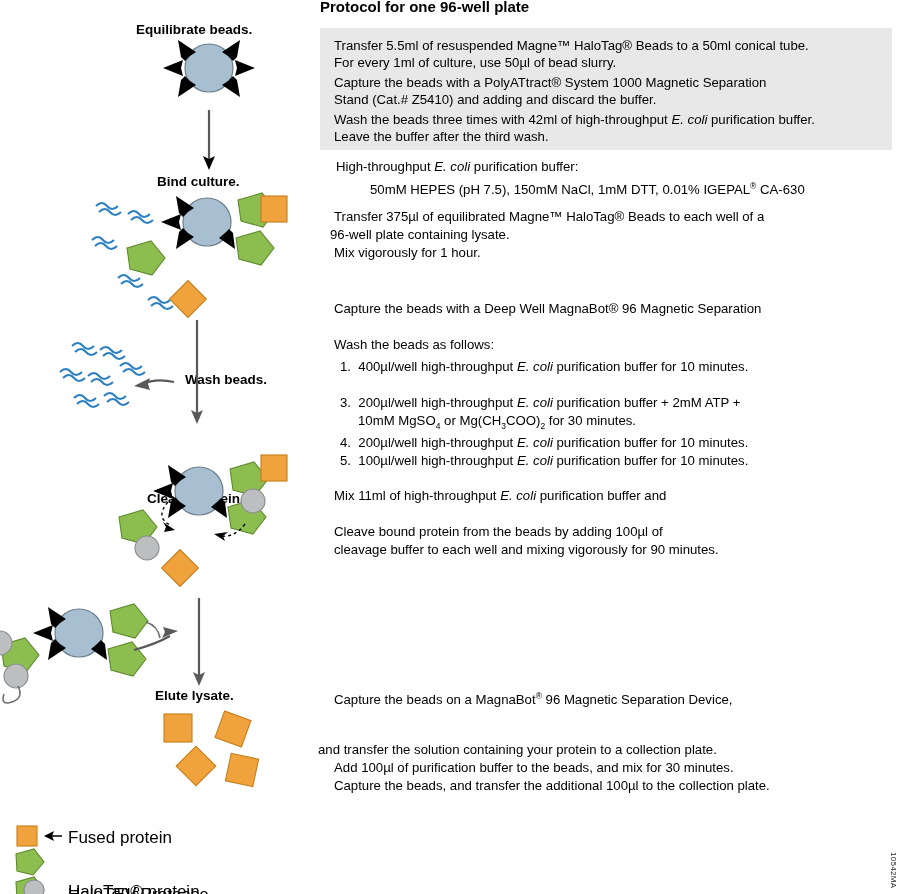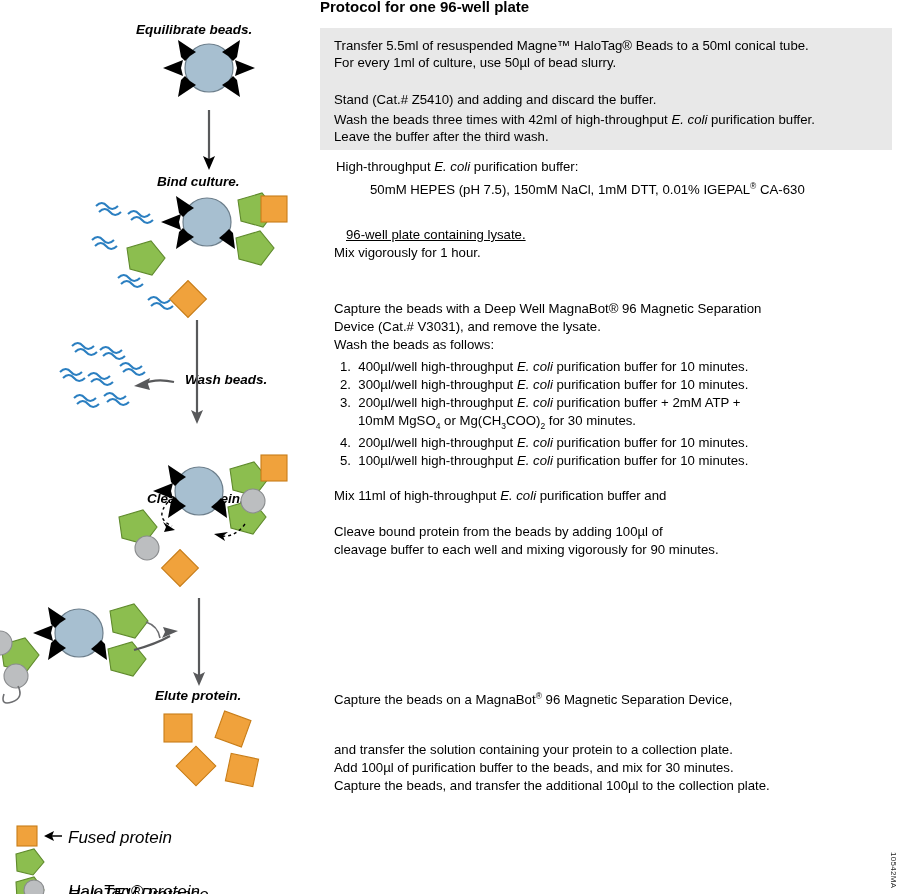--- a/index.html
+++ b/index.html
@@ -11,21 +11,21 @@
     height: 894px;
     position: relative;
     background: #ffffff;
     font-family: "Liberation Sans", sans-serif;
     color: #000000;
     overflow: hidden;
   }
   .panel-left {
     position: absolute;
     left: 0; top: 0;
-    width: 310px; height: 894px; font-style: italic;
+    width: 310px; height: 894px;
   }
   .panel-right {
     position: absolute;
     left: 310px; top: 0;
     width: 590px; height: 894px;
   }
   .stage-label {
     position: absolute;
     font-weight: bold;
     font-size: 13.5px;
@@ -84,21 +84,21 @@
 <div class="panel-left">
 
   <div class="stage-label" style="left:136px; top:22px;">Equilibrate beads.</div>
 
   <div class="stage-label" style="left:157px; top:174px;">Bind culture.</div>
 
   <div class="stage-label" style="left:185px; top:372px;">Wash beads.</div>
 
   <div class="stage-label" style="left:147px; top:443px;margin-top:48px;">Cleave protein.</div>
 
-  <div class="stage-label" style="left:155px; top:688px;">Elute protein.</div>
+  <div class="stage-label" style="left:155px; top:688px;">Elute lysate.</div>
 
   <svg width="310" height="820" style="position:absolute; left:0; top:0;">
 
     <g>
       <circle class="bead" cx="209" cy="68" r="24"></circle>
 
       <g class="blackarrow">
 
         <polygon points="178,40 196,52 190,56 185,61 181,57"></polygon>
 
@@ -240,46 +240,44 @@
 </div>
 
 <div class="panel-right">
 
   <div class="protocol-title">Protocol for one 96-well plate</div>
 
   <div class="grey-box"></div>
 
   <div class="txt" style="left:24px; top:37px;">Transfer 5.5ml of resuspended Magne™ HaloTag® Beads to a 50ml conical tube.</div>
   <div class="txt" style="left:24px; top:54px;">For every 1ml of culture, use 50µl of bead slurry.</div>
+  <div class="txt" style="left:24px; top:74px;">Capture the beads with a PolyATtract® System 1000 Magnetic Separation</div>
   <div class="txt" style="left:24px; top:91px;">Stand (Cat.# Z5410) and adding and discard the buffer.</div>
   <div class="txt" style="left:24px; top:111px;text-align:center;">
     Wash the beads three times with 42ml of high-throughput <span class="ital">E. coli</span> purification buffer.
   </div>
   <div class="txt" style="left:24px; top:128px;">Leave the buffer after the third wash.</div>
 
   <div class="txt" style="left:26px; top:158px;">
     High-throughput <span class="ital">E. coli</span> purification buffer:
   </div>
   <div class="txt" style="left:60px; top:181px;">
     50mM HEPES (pH 7.5), 150mM NaCl, 1mM DTT, 0.01% IGEPAL<sup>®</sup> CA-630
   </div>
 
-  <div class="txt" style="left:36px; top:226px;text-decoration:underline;">96-well plate containing lysate.</div>
+  <div class="txt" style="left:24px; top:208px;">Transfer 375µl of equilibrated Magne™ HaloTag® Beads to each well of a</div>
+  <div class="txt" style="left:20px; top:226px;">96-well plate containing lysate.</div>
   <div class="txt" style="left:24px; top:244px;">Mix vigorously for 1 hour.</div>
 
   <div class="txt" style="left:24px; top:300px;">Capture the beads with a Deep Well MagnaBot® 96 Magnetic Separation</div>
-  <div class="txt" style="left:24px; top:318px;">Device (Cat.# V3031), and remove the lysate.</div>
   <div class="txt" style="left:24px; top:336px;">Wash the beads as follows:</div>
 
   <div class="txt" style="left:30px; top:358px;">
     1.&nbsp; 400µl/well high-throughput <span class="ital">E. coli</span> purification buffer for 10 minutes.
   </div>
-  <div class="txt" style="left:30px; top:376px;">
-    2.&nbsp; 300µl/well high-throughput <span class="ital">E. coli</span> purification buffer for 10 minutes.
-  </div>
   <div class="txt" style="left:30px; top:394px;">
     3.&nbsp; 200µl/well high-throughput <span class="ital">E. coli</span> purification buffer + 2mM ATP +
   </div>
   <div class="txt" style="left:48px; top:412px;">
     10mM MgSO<sub>4</sub> or Mg(CH<sub>3</sub>COO)<sub>2</sub> for 30 minutes.
   </div>
   <div class="txt" style="left:30px; top:434px;">
     4.&nbsp; 200µl/well high-throughput <span class="ital">E. coli</span> purification buffer for 10 minutes.
   </div>
   <div class="txt" style="left:30px; top:452px;">
@@ -288,18 +286,18 @@
 
   <div class="txt" style="left:24px; top:487px;">
     Mix 11ml of high-throughput <span class="ital">E. coli</span> purification buffer and
   </div>
   <div class="txt" style="left:24px; top:523px;">Cleave bound protein from the beads by adding 100µl of</div>
   <div class="txt" style="left:24px; top:541px;">cleavage buffer to each well and mixing vigorously for 90 minutes.</div>
 
   <div class="txt" style="left:24px; top:682px;margin-top:9px;">
     Capture the beads on a MagnaBot<sup>®</sup> 96 Magnetic Separation Device,
   </div>
-  <div class="txt" style="left:24px; top:741px;">and transfer the solution containing your protein to a collection plate.</div>
+  <div class="txt" style="left:8px; top:741px;">and transfer the solution containing your protein to a collection plate.</div>
   <div class="txt" style="left:24px; top:759px;">Add 100µl of purification buffer to the beads, and mix for 30 minutes.</div>
   <div class="txt" style="left:24px; top:777px;">Capture the beads, and transfer the additional 100µl to the collection plate.</div>
 
   <div class="sidecode">10542MA</div>
 </div>
 
 </body></html>

